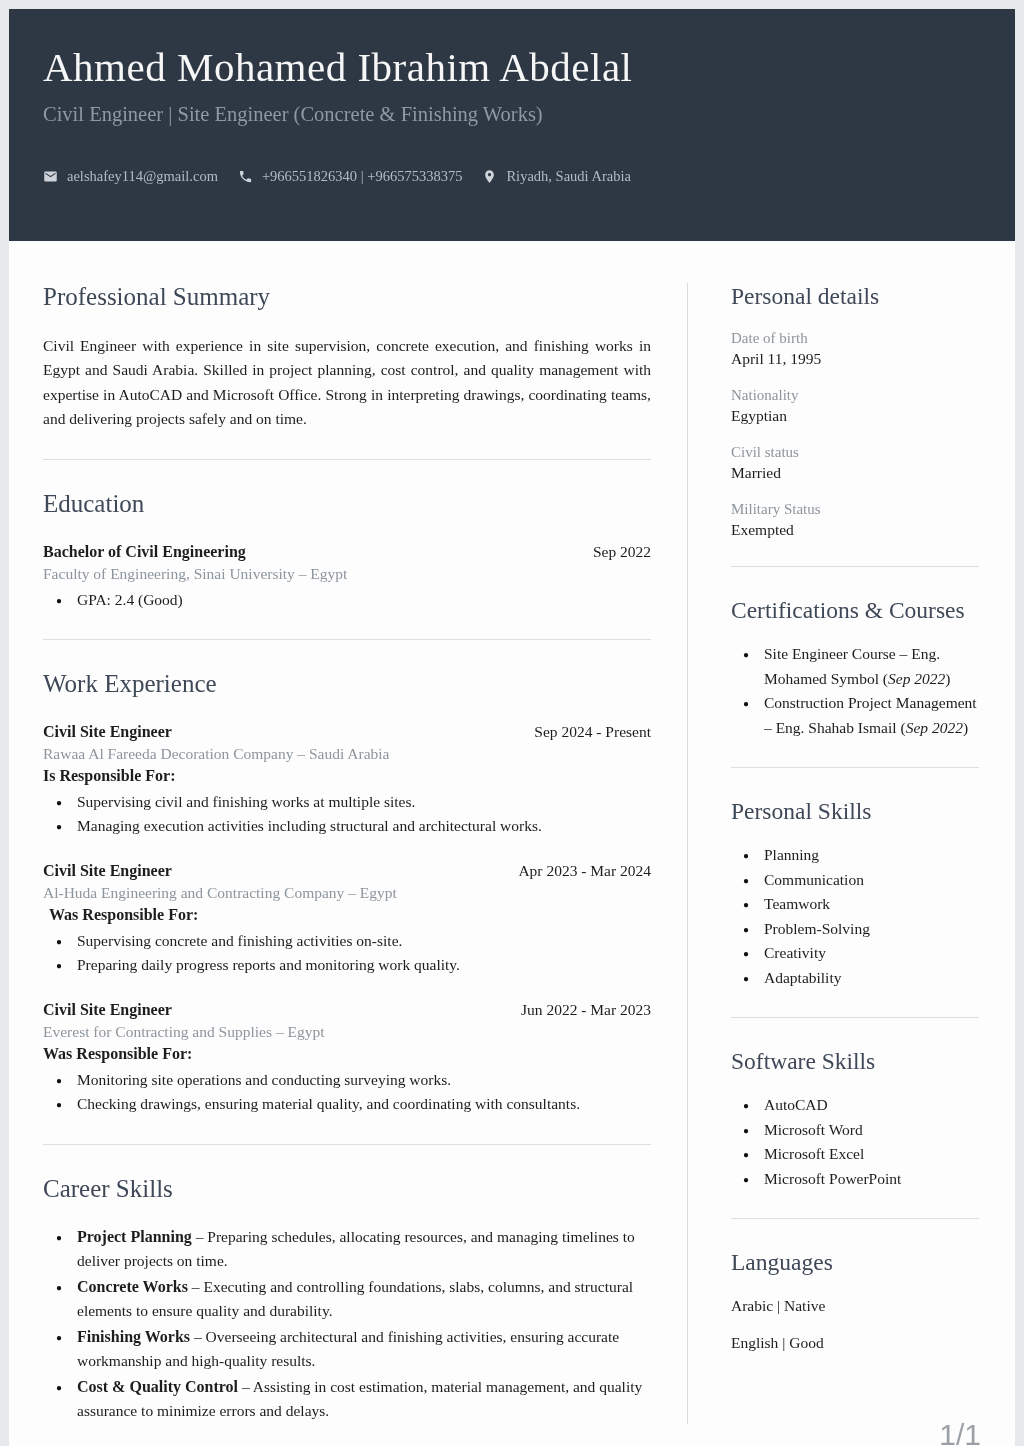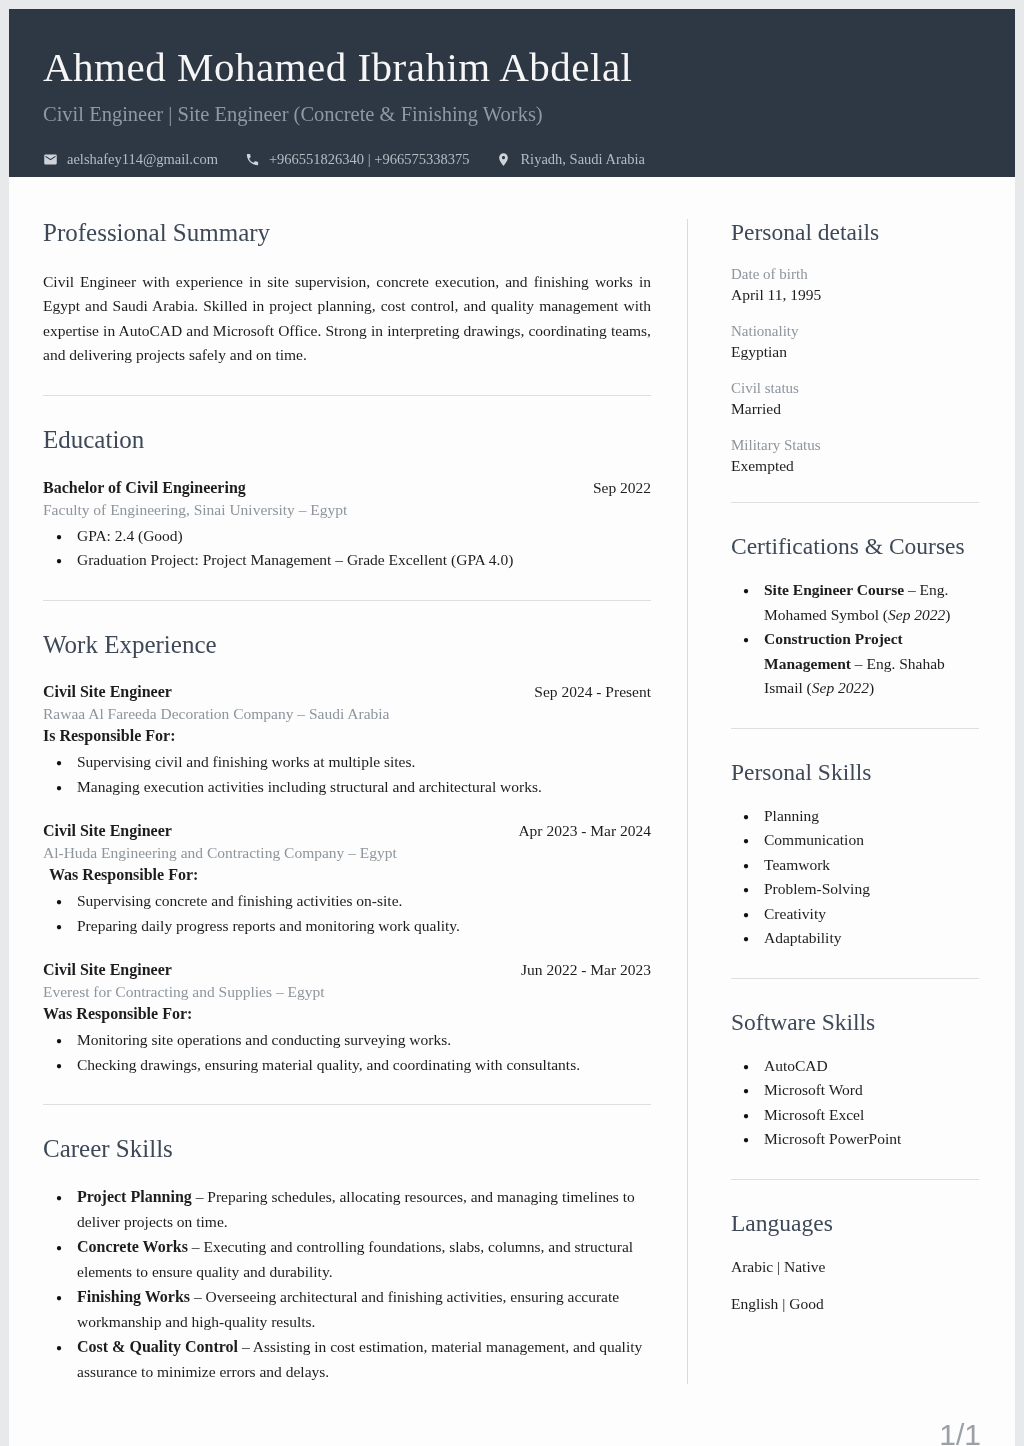--- a/index.html
+++ b/index.html
@@ -14,35 +14,35 @@
   .page {
     position:absolute; top:9px; left:9px;
     width:1006px; height:1437px;
     background:#fdfdfd;
     overflow:hidden;
   }
 
   
   .header {
     background:#2e3744;
-    height:168px;
+    height:232px;
     padding:36px 0 0 34px;
   }
   .name {
     font-size:41px; font-weight:400;
     color:#f6f6f6; letter-spacing:0.5px;
     line-height:1.1;
   }
   .headline {
     margin-top:13px; font-size:20.5px;
     color:#8f99a5;
   }
   .contact-row {
-    margin-top:25px;
-    display:flex; align-items:flex-end; gap:27px;
+    margin-top:42px;
+    display:flex; align-items:flex-end; gap:20px;
     font-size:14.5px; color:#b4bbc3;
   }
   .contact-item { display:flex; align-items:center; gap:9px; }
   .contact-item svg { width:15px; height:15px; fill:#ced3d9; flex:none; }
 
   
   .content { display:flex; align-items:stretch; padding:42px 0 30px 34px; }
   .left-col  { width:608px; flex:none; }
   .v-divider { width:1px; background:#d9dcdf; margin-left:36px; flex:none; }
   .right-col { flex:1; margin-left:43px; padding-right:36px; min-width:0; }
@@ -102,21 +102,21 @@
 
   ul.side-bullets { list-style:none; margin-top:18px; }
   ul.side-bullets li {
     position:relative; padding-left:33px;
     font-size:15.5px; line-height:24.5px;
   }
   ul.side-bullets li::before {
     content:"●"; position:absolute;
     left:12px; top:1px; font-size:10px; color:#111;
   }
-  .cert-name { font-weight:700; }
+  .cert-name { font-weight:400; }
   .cert-date { font-style:italic; }
 
   .lang-item { font-size:15.5px; margin-top:19px; }
   .lang-item:first-of-type { margin-top:21px; }
 
   
   .page-indicator {
     position:absolute; top:1409px; right:34px;
     font-family:"Liberation Sans", sans-serif;
     font-size:30px; color:#9aa0a6;
@@ -166,21 +166,20 @@
       <section class="sec-gap">
         <h2 class="sec-heading">Education</h2>
         <div class="edu-entry">
           <div class="entry-head">
             <span class="entry-title">Bachelor of Civil Engineering</span>
             <span class="entry-date">Sep 2022</span>
           </div>
           <div class="entry-sub">Faculty of Engineering, Sinai University – Egypt</div>
           <ul class="bullets">
             <li>GPA: 2.4 (Good)</li>
-            <li>Graduation Project: Project Management – Grade Excellent (GPA 4.0)</li>
           </ul>
         </div>
       </section>
 
       <hr class="sec-divider">
 
       <section class="sec-gap">
         <h2 class="sec-heading">Work Experience</h2>
 
         <div class="job">

